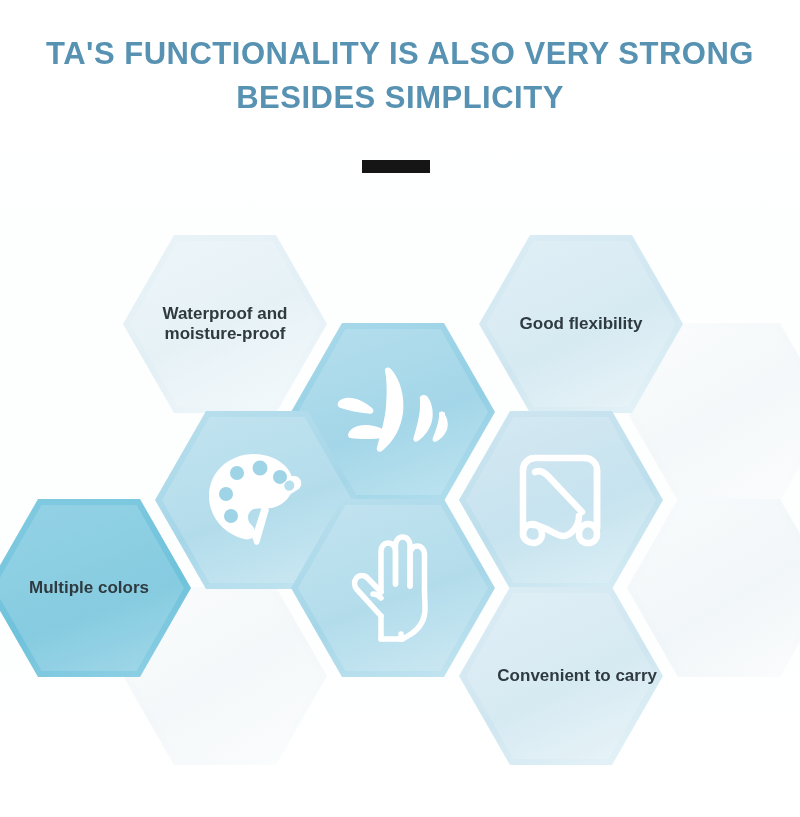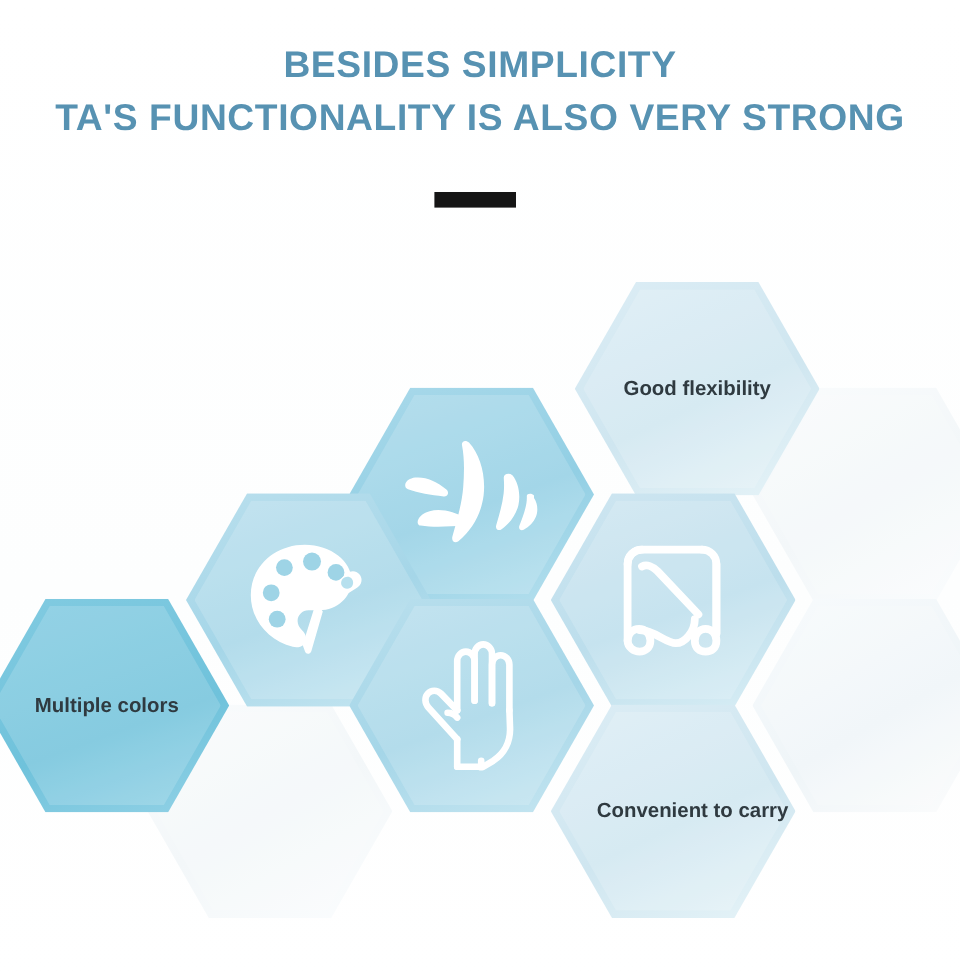--- a/index.html
+++ b/index.html
@@ -109,26 +109,30 @@
     pointer-events: none;
     z-index: 1;
   }
 </style>
 </head>
 <body>
 
 <div id="page">
 
   <div class="heading">
+    <span class="line line2">TA'S FUNCTIONALITY IS ALSO VERY STRONG</span>
     <span class="line line1">BESIDES SIMPLICITY</span>
-    <span class="line line2">TA'S FUNCTIONALITY IS ALSO VERY STRONG</span>
   </div>
   <div class="rule"></div>
 
   <div class="comb">
+      <div class="hex t-vlight" style="left: 123px; top: 235px; z-index: 2;">
+        <span class="label">Waterproof and
+moisture-proof</span>
+      </div>
       <div class="hex t-mid2" style="left: 291px; top: 323px; z-index: 3;">
         <span class="glyph">
   <svg width="118" height="98" viewBox="0 0 118 98">
     <g fill="#ffffff">
       <path d="M57 6c9 10 14 27 12 44-2 15-9 28-21 38-3 2-6 0-5-4 4-14 8-28 9-41C53 30 53 18 51 8c-.6-3.6 3.2-4.9 6-2z"></path>
       <path d="M93 33c5 6 7 16 5 25-2 8-7 15-14 20-2.6 1.9-5.4-.2-4.5-3.3 2.7-9 5.2-17.9 6.2-26.4.5-4.5.4-9 .1-12.9-.3-3.2 4-4.7 7.2-2.4z"></path>
       <path d="M111 52c3 4 3.6 10.7 1.6 15.6-1.9 4.7-5.6 8.4-10.2 10.9-2.4 1.3-4.6-.9-3.6-3.4 2.8-6.9 5-13.3 5.9-19 .3-2 .4-3.9.3-5.6-.1-2.4 4.2-2.9 6-.5z"></path>
       <path d="M12 35c8-1 18 3 26 10 2.7 2.4 1.2 6.1-2.3 5.7C25 49.5 14.5 48 6 44.8 2.2 43.4 2.5 36.3 12 35z"></path>
       <path d="M24 63c9-2.5 21 .2 30 6 2.8 1.8 1.9 5.8-1.5 6C40 75.9 27 76.7 16.5 75 12 74.3 13.5 65.9 24 63z"></path>
     </g>

